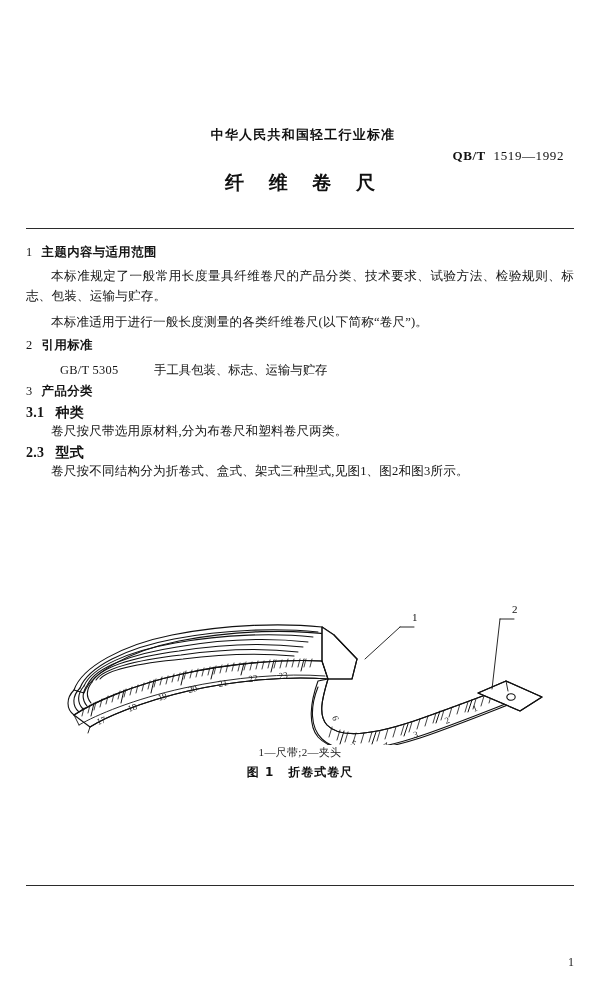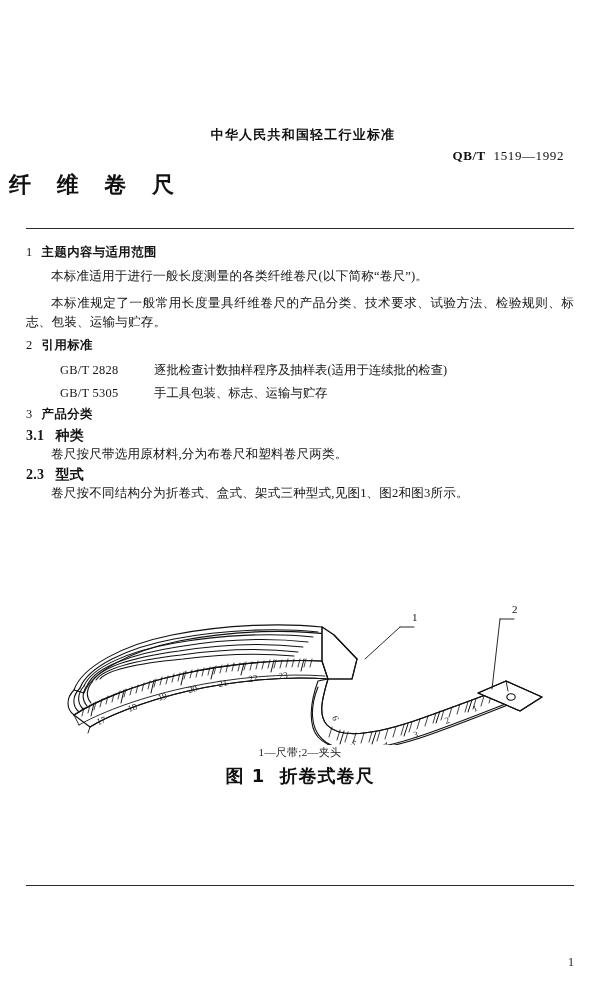--- a/index.html
+++ b/index.html
@@ -38,24 +38,24 @@
     letter-spacing: 1.2px;
     color: #111;
     padding-left: 6px;
   }
   .title-row {
     position: relative;
     margin-top: 26px;
     height: 30px;
   }
   .doc-title {
-    text-align: left;
+    text-align: center;
     font-family: "DejaVu Sans", "Liberation Sans", sans-serif;
     font-weight: bold;
-    font-size: 22px;
+    font-size: 19px;
     letter-spacing: 9px;
     padding-left: 9px;
     color: #111;
   }
   .std-code {
     position: absolute;
     right: 36px;
     top: -22px;
     font-family: "Liberation Serif", "DejaVu Serif", serif;
     font-size: 13px;
@@ -162,21 +162,21 @@
     color: #1a1a1a;
   }
   .fig-caption {
     position: absolute;
     left: 0;
     top: 189px;
     width: 556px;
     text-align: center;
     font-family: "DejaVu Sans", "Liberation Sans", sans-serif;
     font-weight: bold;
-    font-size: 18px;
+    font-size: 12px;
     letter-spacing: 1px;
     color: #111;
   }
   .fig-caption .gap { display: inline-block; width: 14px; }
 
   
   .rule-bottom {
     position: absolute;
     left: 26px;
     top: 885px;
@@ -228,26 +228,25 @@
       <div class="doc-title">纤 维 卷 尺</div>
       <div class="std-code"><b>QB/T</b>&nbsp; <span>1519—1992</span></div>
     </div>
   </div>
 
   <div class="rule-top"></div>
 
   <div class="body-block">
 
     <div class="h1"><span class="num">1</span><span>主题内容与适用范围</span></div>
+    <p class="para">本标准规定了一般常用长度量具纤维卷尺的产品分类、技术要求、试验方法、检验规则、标志、包装、运输与贮存。</p>
     <p class="para">本标准适用于进行一般长度测量的各类纤维卷尺(以下简称“卷尺”)。</p>
-    <p class="para">本标准规定了一般常用长度量具纤维卷尺的产品分类、技术要求、试验方法、检验规则、标志、包装、运输与贮存。</p>
 
     <div class="h1 sp-1"><span class="num">2</span><span>引用标准</span></div>
     <ul class="ref-list">
-      <li><span class="ref-code">GB/T 2828</span><span>逐批检查计数抽样程序及抽样表(适用于连续批的检查)</span></li>
       <li><span class="ref-code">GB/T 5305</span><span>手工具包装、标志、运输与贮存</span></li>
     </ul>
 
     <div class="h1 sp-2"><span class="num">3</span><span>产品分类</span></div>
 
     <div class="h2 sp-1"><span class="num">3.1</span><span>种类</span></div>
     <p class="para tight">卷尺按尺带选用原材料,分为布卷尺和塑料卷尺两类。</p>
 
     <div class="h2"><span class="num">2.3</span><span>型式</span></div>
     <p class="para tight">卷尺按不同结构分为折卷式、盒式、架式三种型式,见图1、图2和图3所示。</p>

